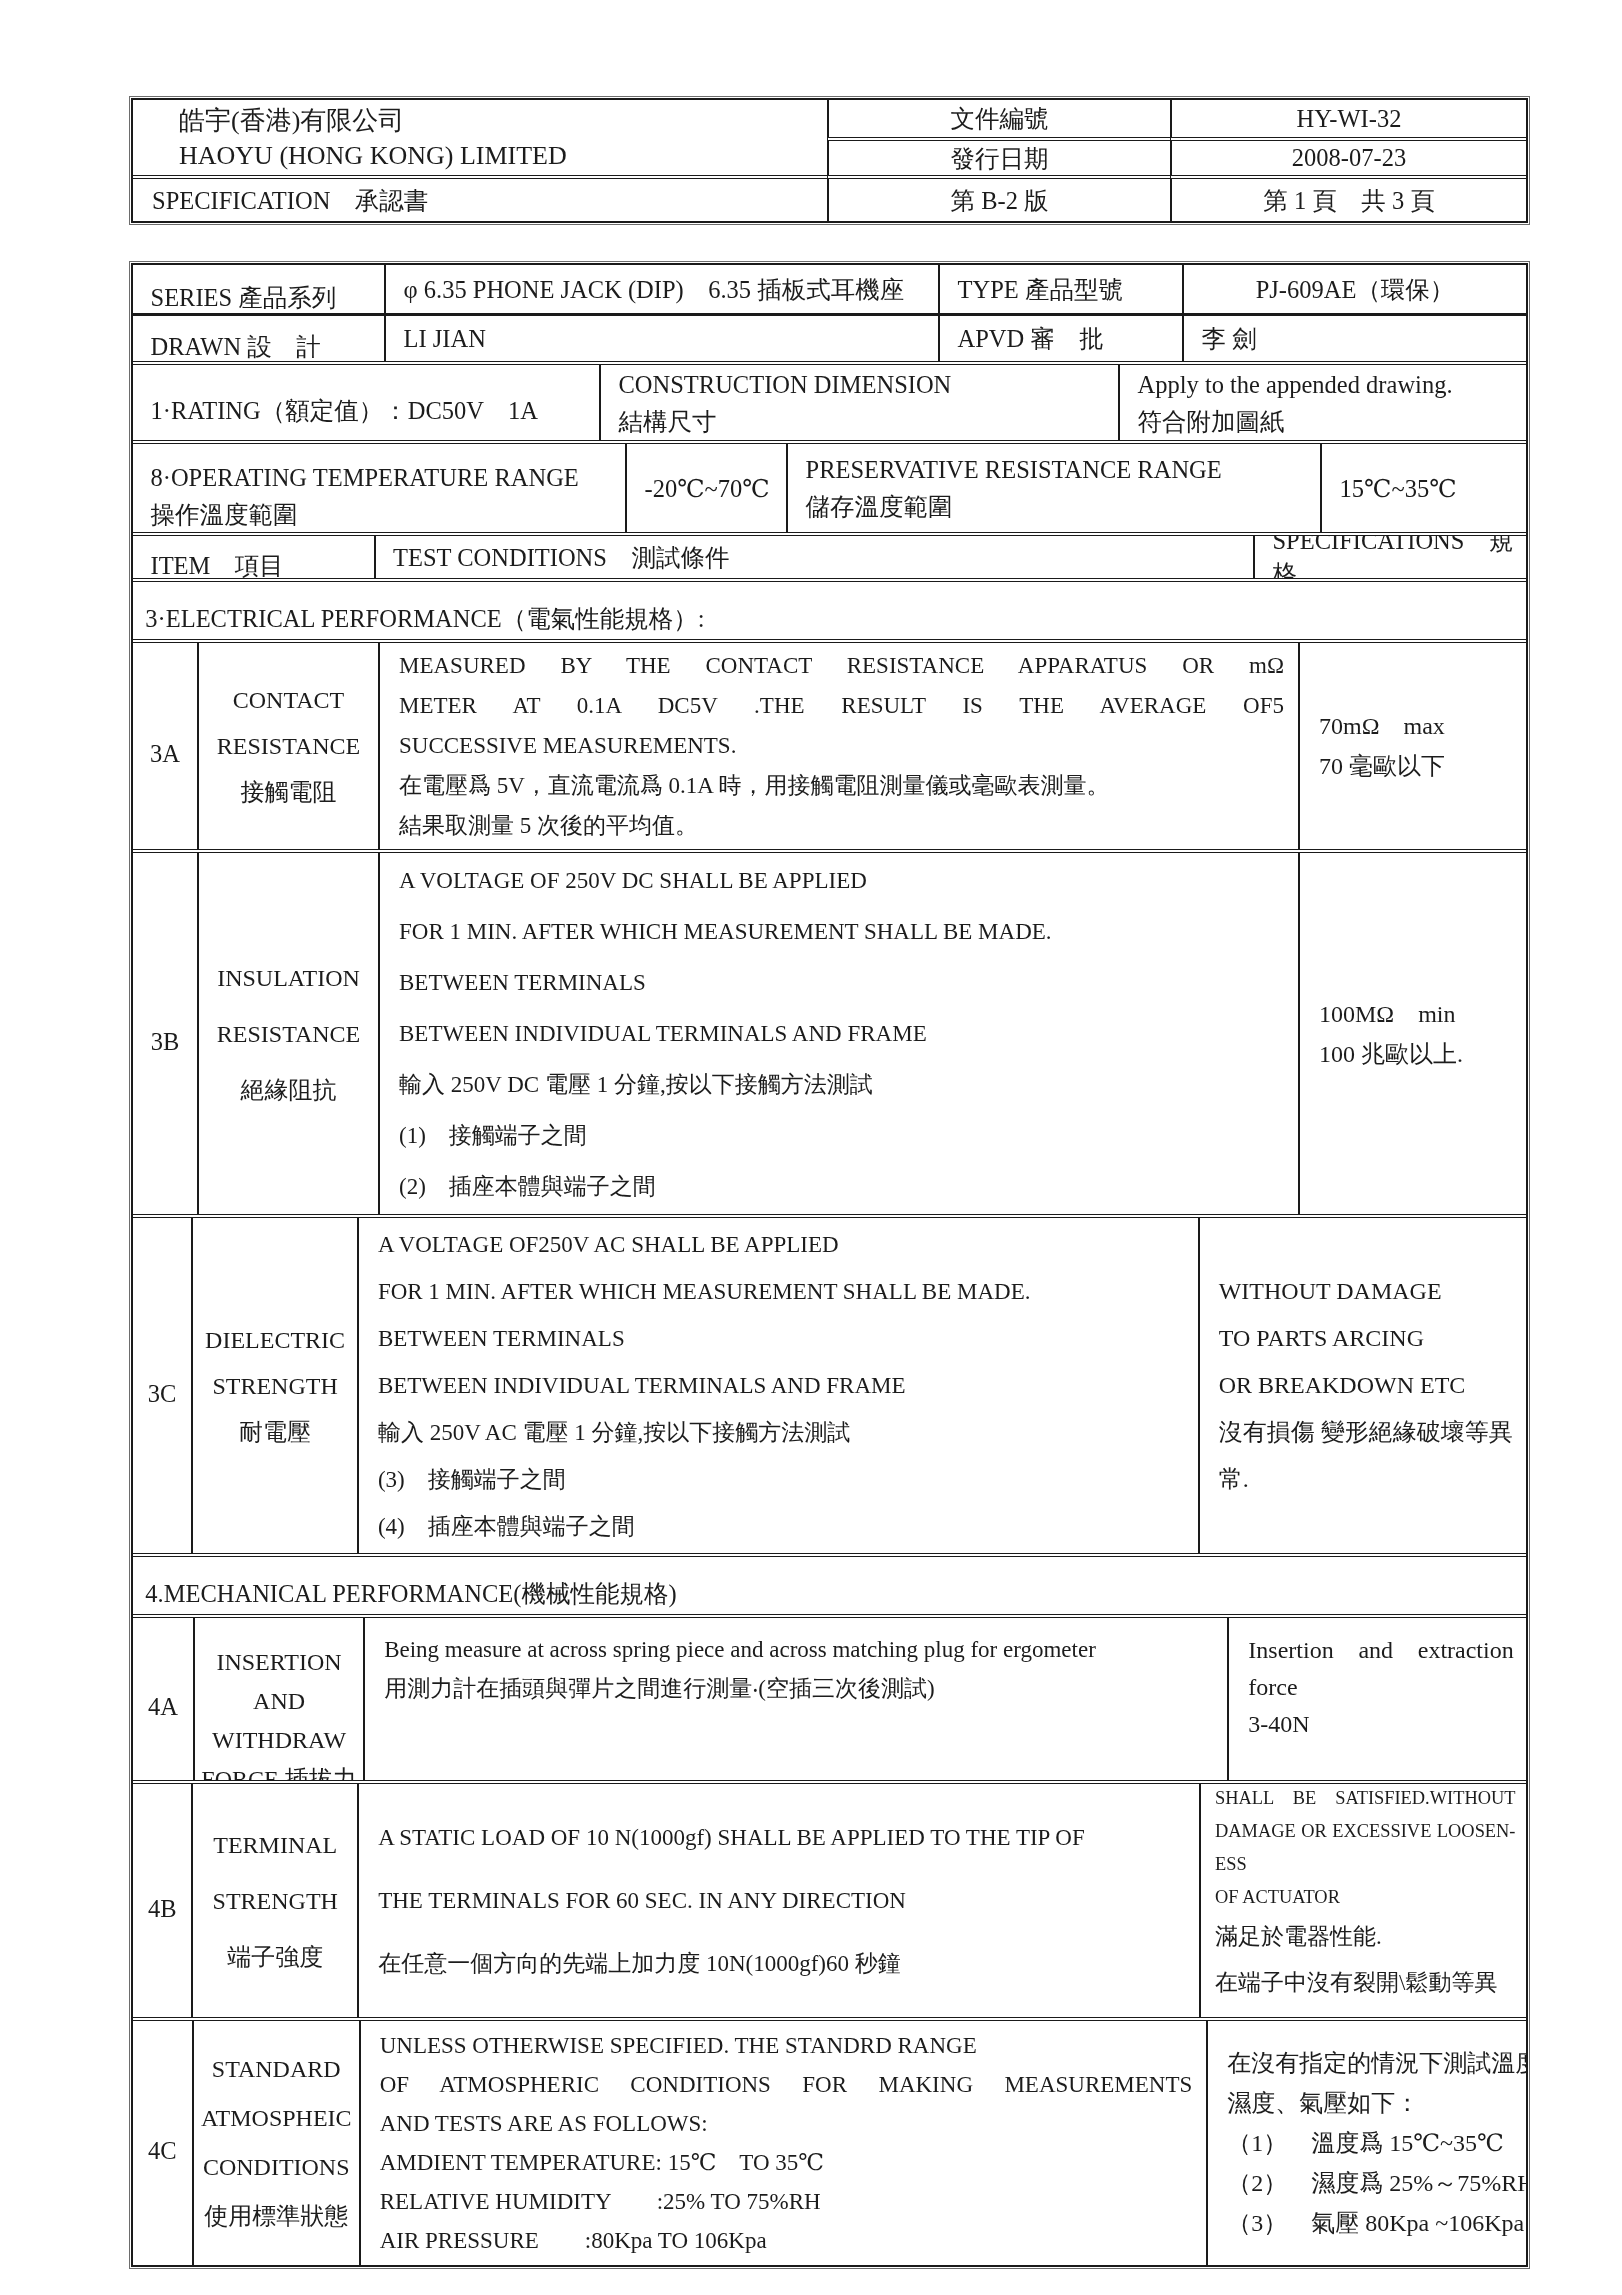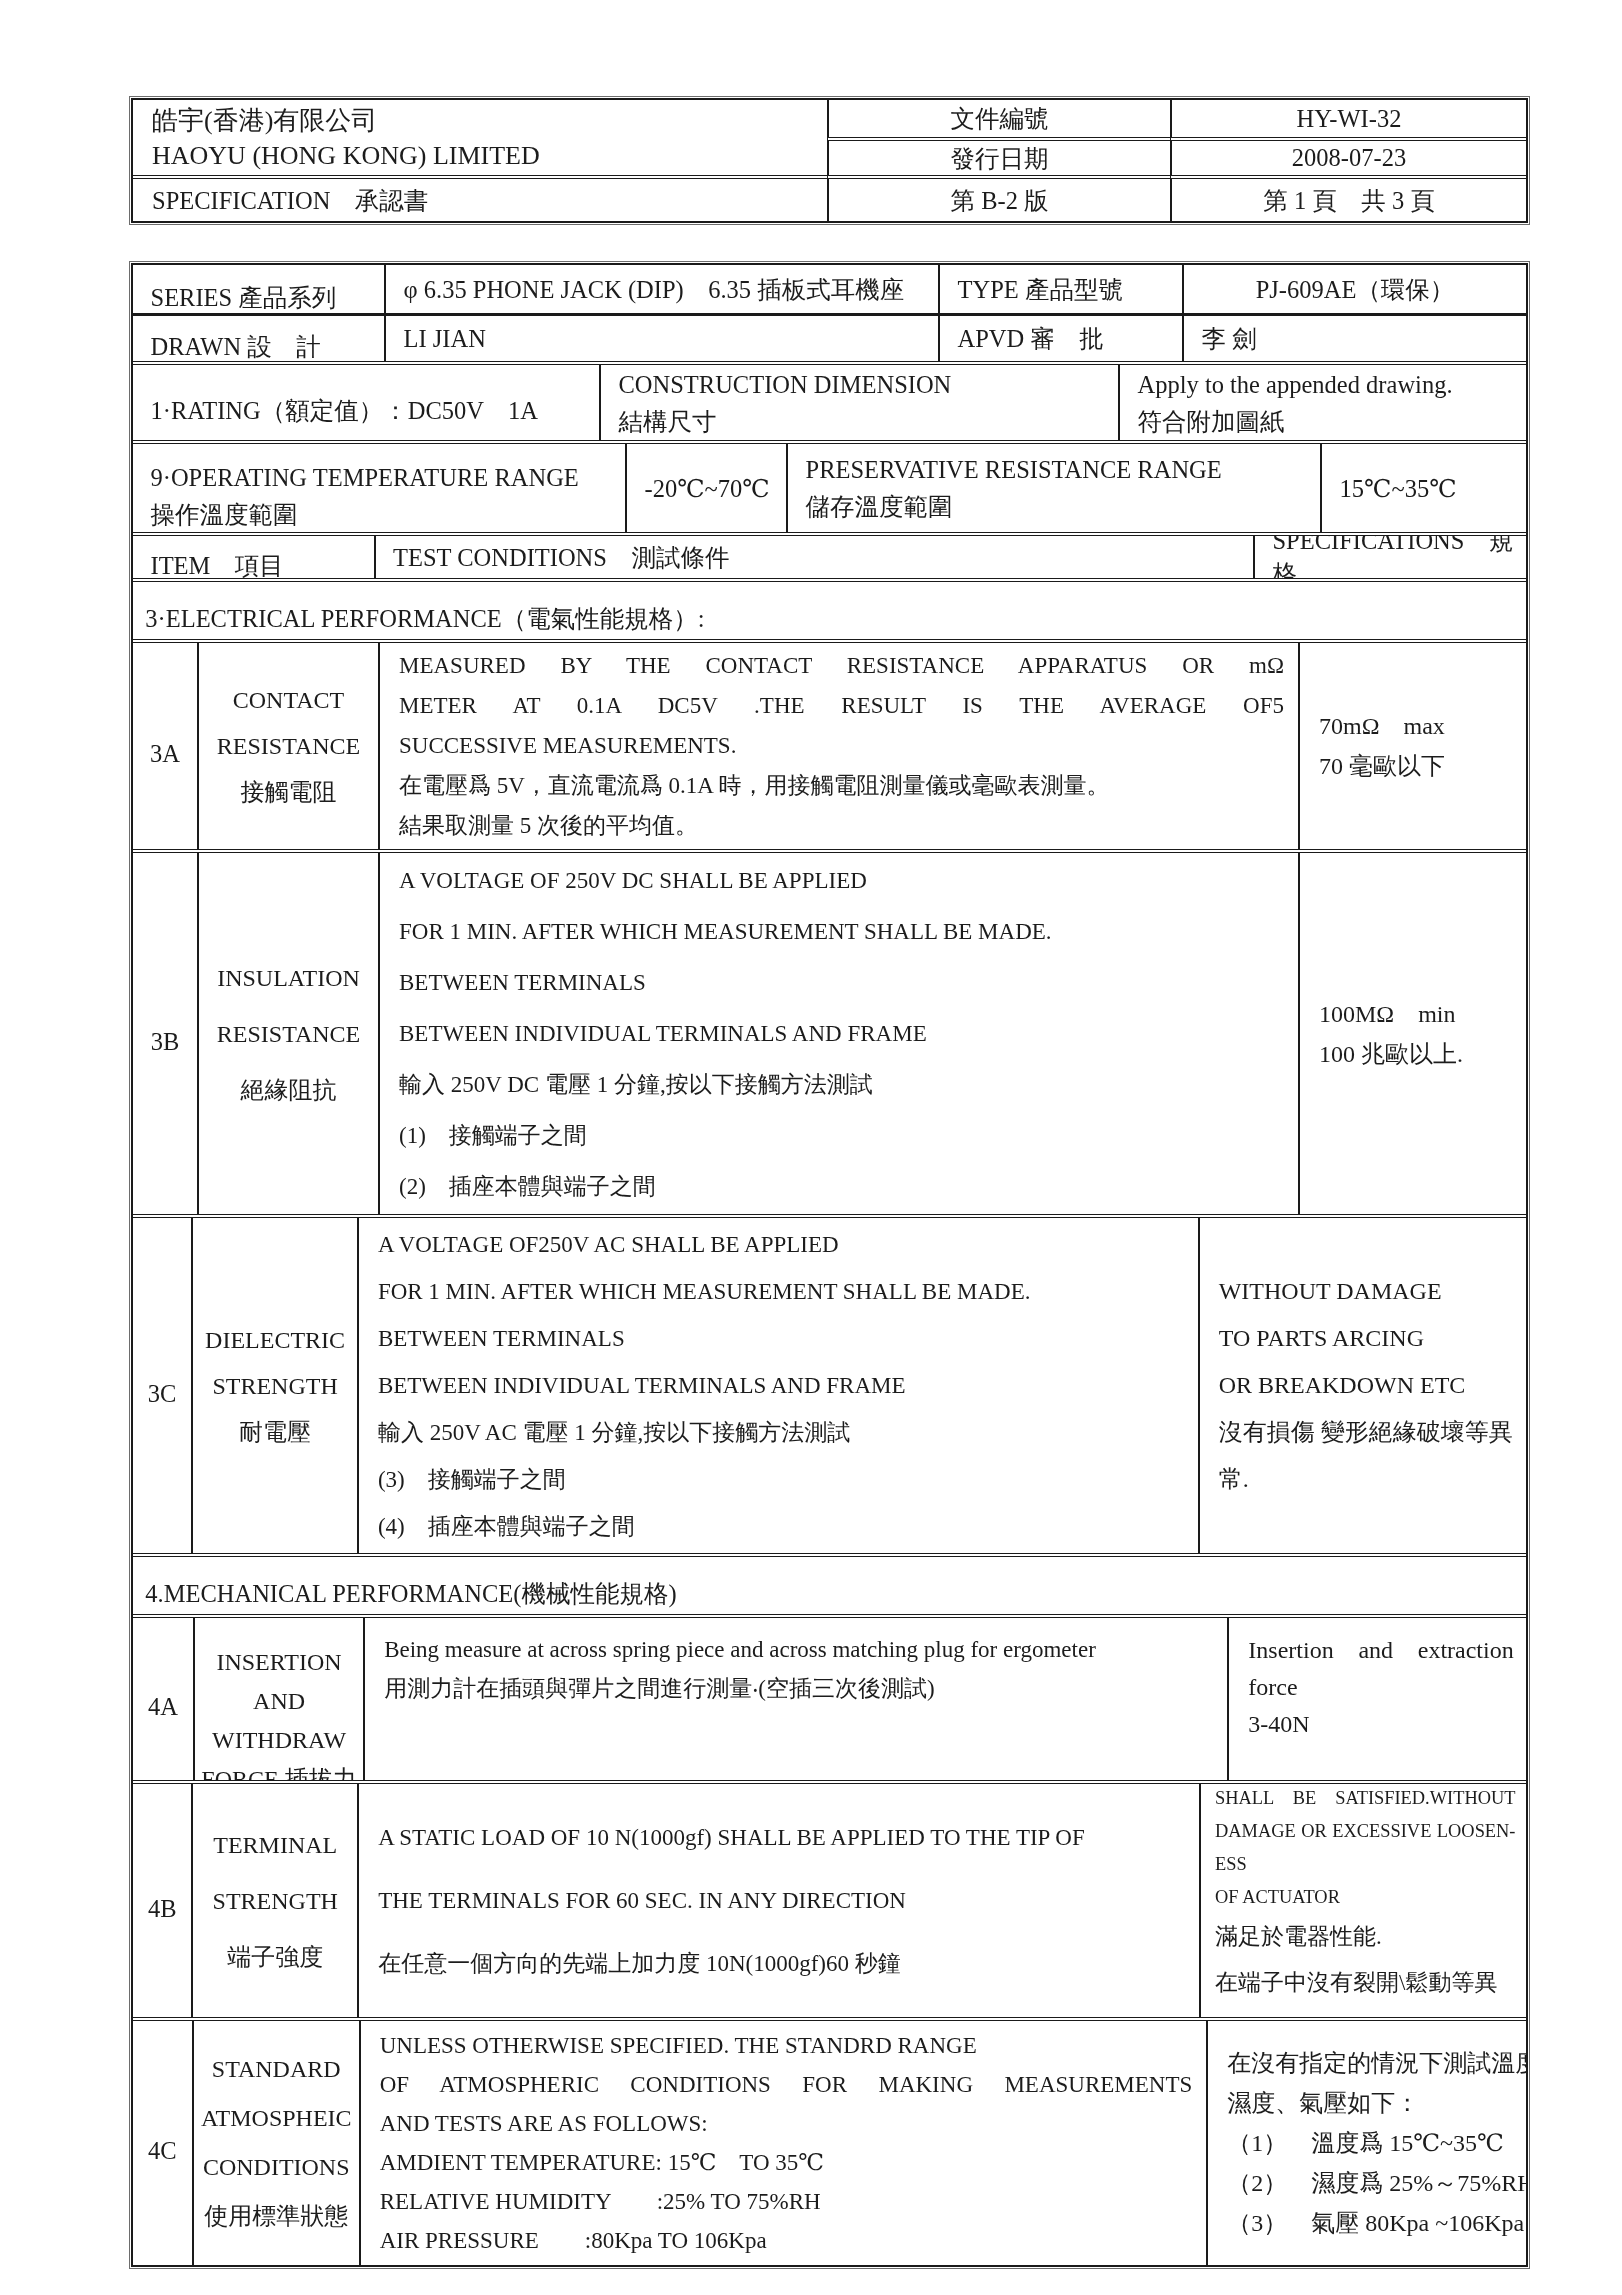--- a/index.html
+++ b/index.html
@@ -15,21 +15,21 @@
   }
   
   .hdr-tbl{
     top:98px; height:125px; display:grid;
     grid-template-columns:694px 343px 1fr;
     grid-template-rows:37px 38px 1fr;
   }
   .h-company{
     grid-column:1; grid-row:1 / span 2;
     display:flex; flex-direction:column; justify-content:center;
-    padding-left:19px; font-size:26px; line-height:35px;
+    padding-left:19px; font-size:26px; line-height:35px;margin-left:27px;
   }
   .h-cell{
     display:flex; align-items:center; justify-content:center;
     box-sizing:border-box; font-size:24.5px;
   }
   .h-lab{grid-column:2; border-left:2.6px solid #1a1a1a;}
   .h-val{grid-column:3; border-left:2.6px solid #1a1a1a;}
   .r1{grid-row:1;} .r2{grid-row:2;} .r3{grid-row:3;}
   .bt{border-top:4.4px double #1a1a1a;}
   .h-spec{
@@ -134,21 +134,21 @@
         <div>結構尺寸</div>
       </div>
       <div class="cell lab fill hdr28 two-line">
         <div>Apply to the appended drawing.</div>
         <div>符合附加圖紙</div>
       </div>
     </div>
 
     <div class="row r-optemp">
       <div class="cell cfirst lab w561 hdr28 two-line">
-        <div>9·OPERATING TEMPERATURE RANGE</div>
+        <div>8·OPERATING TEMPERATURE RANGE</div>
         <div>操作溫度範圍</div>
       </div>
       <div class="cell lab w184 hdr28">-20℃~70℃</div>
       <div class="cell lab w609 hdr28 two-line">
         <div>PRESERVATIVE RESISTANCE RANGE</div>
         <div>儲存溫度範圍</div>
       </div>
       <div class="cell lab fill hdr28">15℃~35℃</div>
     </div>
 

